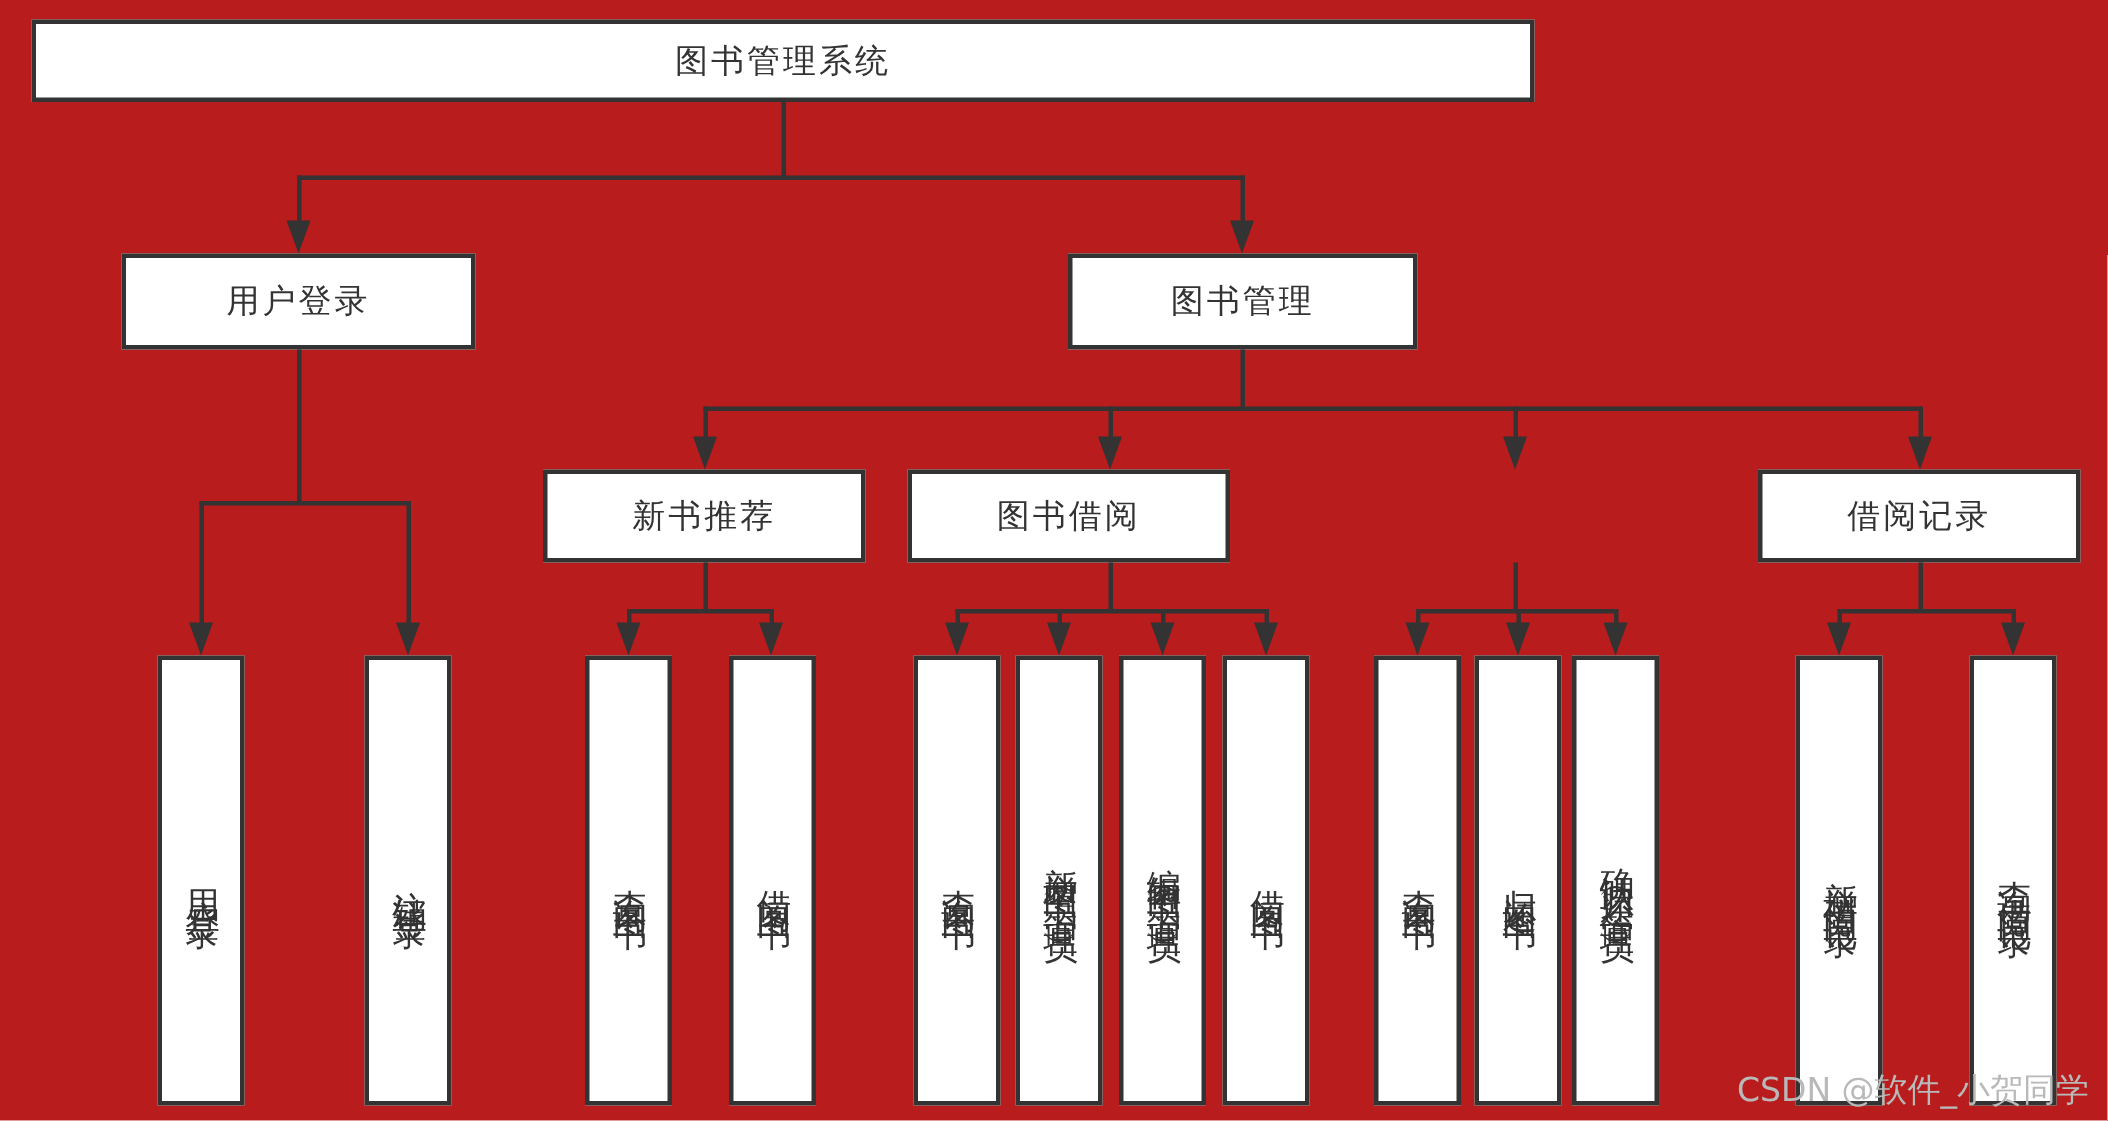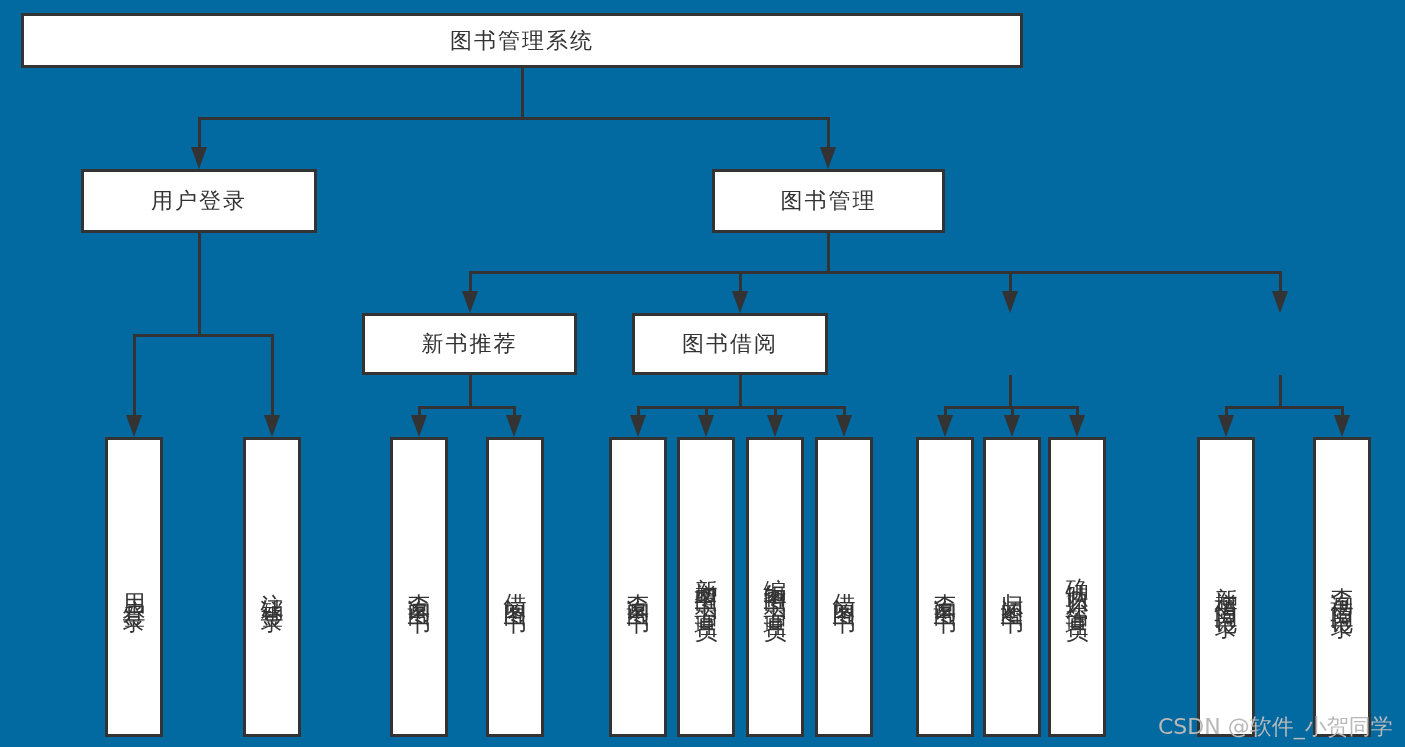--- a/index.html
+++ b/index.html
@@ -1,17 +1,17 @@
 <!DOCTYPE html>
 <html><head>
 <meta charset="utf-8">
 <style>
   html,body{margin:0;padding:0;background:#ffffff;}
   .canvas{
-    position:relative;width:1405px;height:747px;background:#0369a1;overflow:hidden;
+    position:relative;width:1405px;height:747px;background:#b91c1c;overflow:hidden;
     font-family:"DejaVu Sans","Liberation Sans",sans-serif;color:#333333;
   }
   .box{
     position:absolute;box-sizing:border-box;border:3px solid #333333;background:#ffffff;
     display:flex;align-items:center;justify-content:center;
   }
   .hlabel{font-size:22px;letter-spacing:2px;color:#333333;white-space:nowrap;}
   .vlabel{
     writing-mode:vertical-rl;text-orientation:mixed;
     font-size:23px;letter-spacing:6px;line-height:1;color:#333333;white-space:nowrap;
@@ -40,22 +40,25 @@
   <div class="box" style="left:81px;top:169px;width:236px;height:64px">
     <span class="hlabel">用户登录</span>
   </div>
   <div class="box" style="left:362px;top:313px;width:215px;height:62px">
     <span class="hlabel">新书推荐</span>
   </div>
 
   <div class="box" style="left:712px;top:169px;width:233px;height:64px">
     <span class="hlabel">图书管理</span>
   </div>
-  <div class="box" style="left:632px;top:313px;width:196px;height:62px">
+  <div class="box" style="left:605px;top:313px;width:215px;height:62px">
     <span class="hlabel">图书借阅</span>
+  </div>
+  <div class="box" style="left:1172px;top:313px;width:215px;height:62px">
+    <span class="hlabel">借阅记录</span>
   </div>
 
   <div class="box" style="left:105px;top:437px;width:58px;height:300px">
     <span class="vlabel">用户登录</span>
   </div>
   <div class="box" style="left:243px;top:437px;width:58px;height:300px">
     <span class="vlabel">注销登录</span>
   </div>
 
   <div class="box" style="left:390px;top:437px;width:58px;height:300px">

